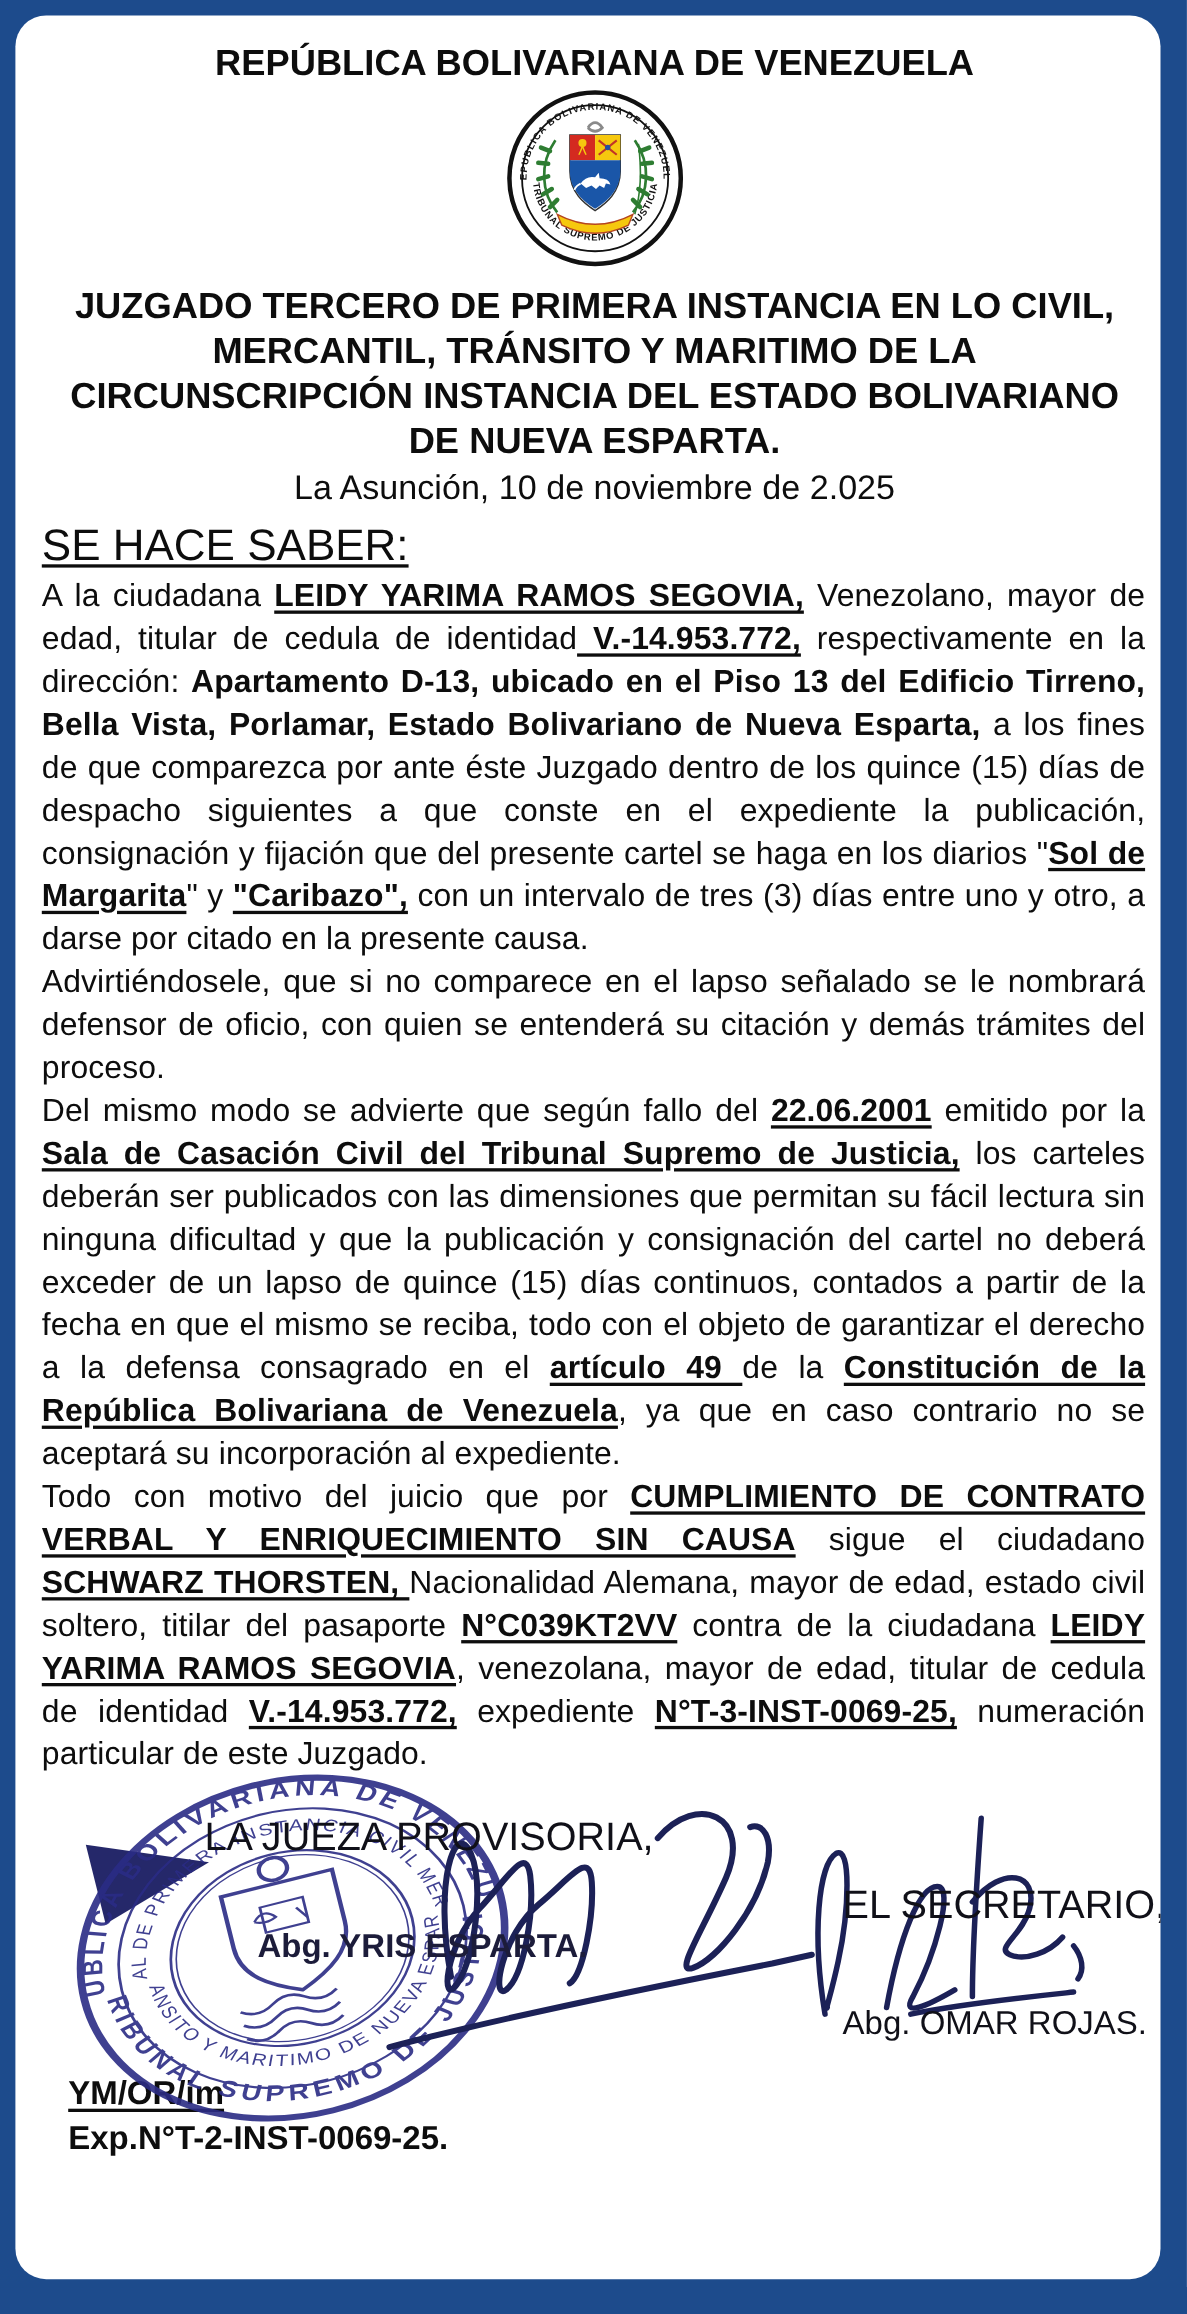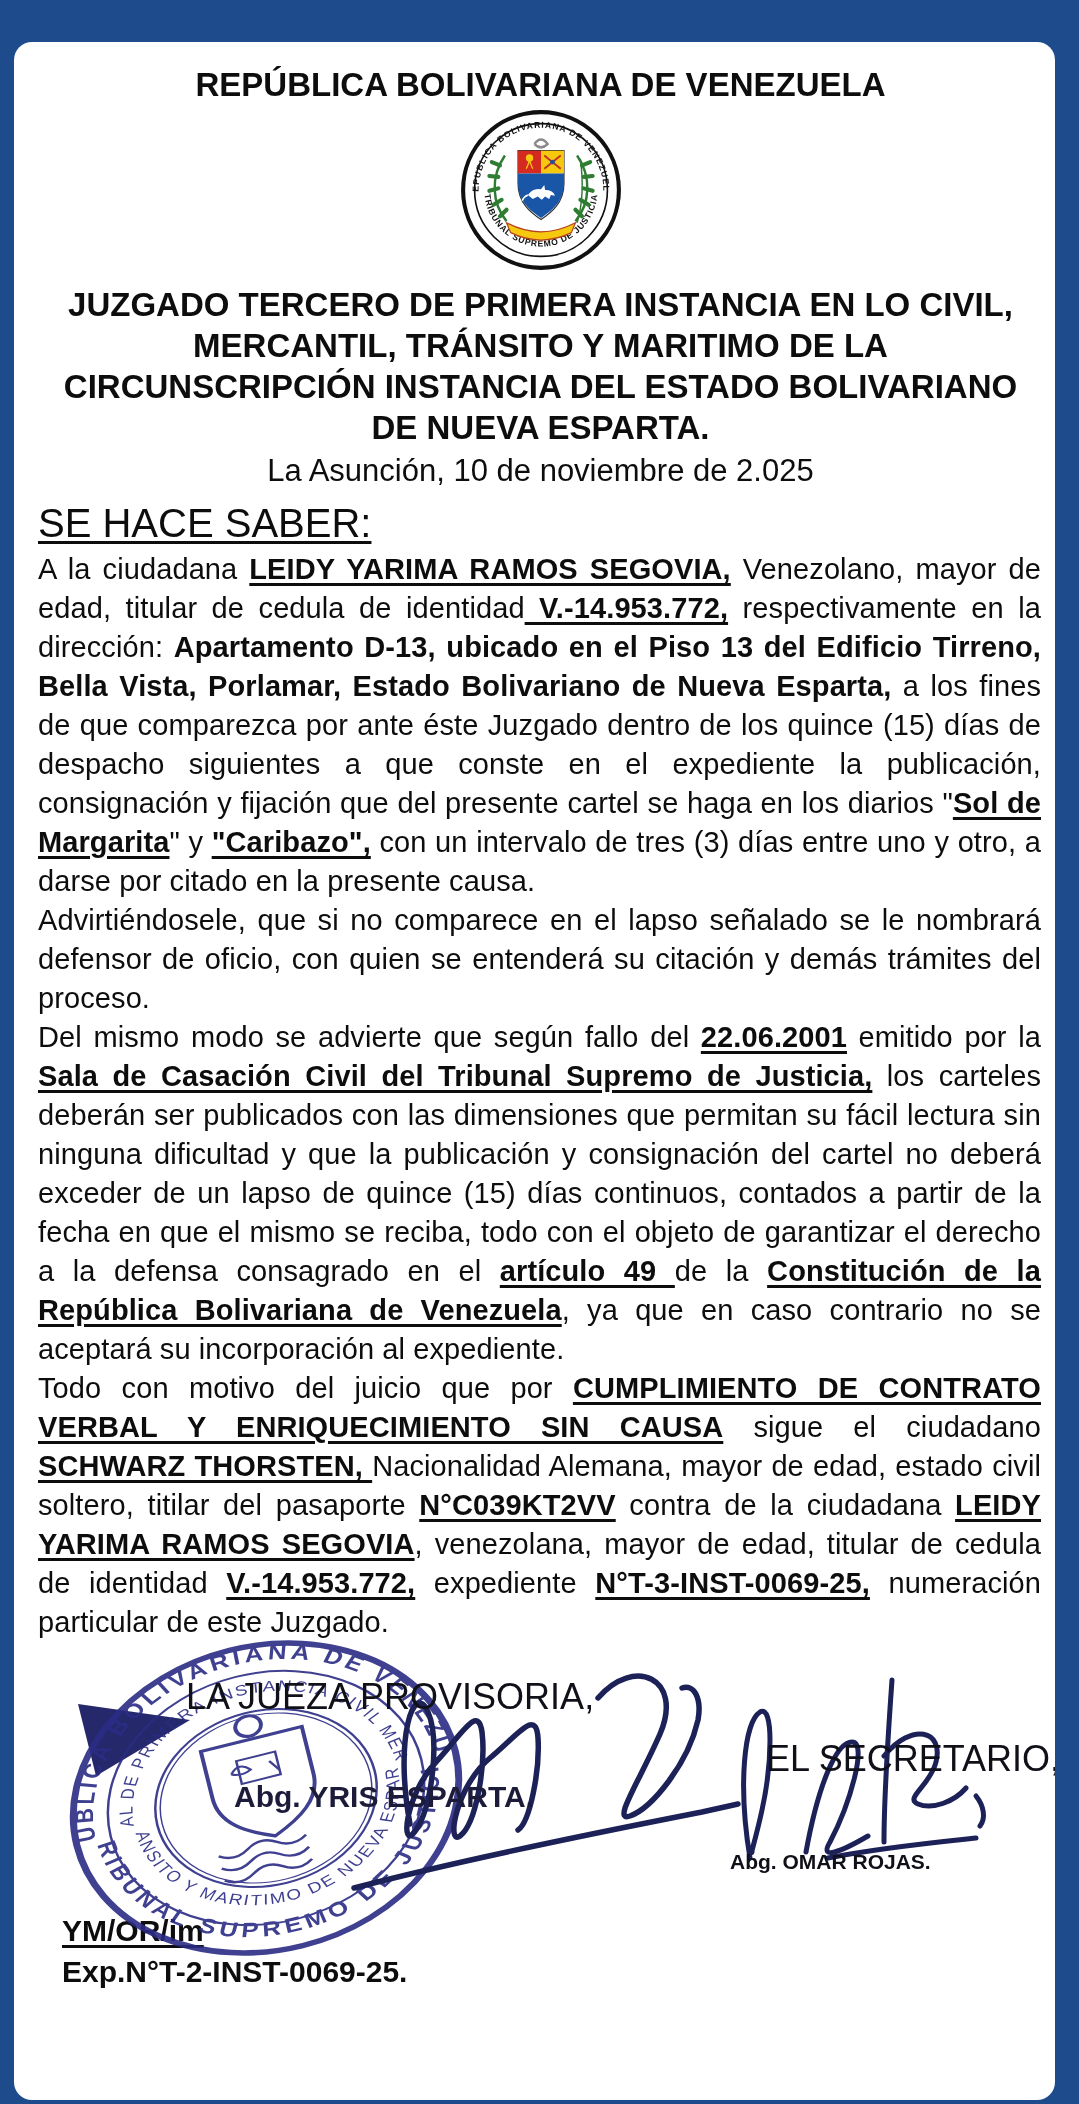--- a/index.html
+++ b/index.html
@@ -3,21 +3,21 @@
 <meta charset="utf-8">
 <style>
   html,body{margin:0;padding:0;}
   body{
     width:1079px;height:2104px;position:relative;
     background:#1d4b8c;
     font-family:"Liberation Sans",sans-serif;
   }
   .sheet{
     position:absolute;left:14px;top:14px;width:1041px;height:2058px;
-    background:#ffffff;border-radius:18px;color:#0d0d0d;overflow:hidden;margin-top:28px;
+    background:#ffffff;border-radius:28px;color:#0d0d0d;overflow:hidden;
   }
   .inner{padding:14px 12px 0 24px;}
   .republic{
     text-align:center;font-size:33px;font-weight:bold;margin:10px 6px 2px 6px;
   }
   .seal-wrap{text-align:center;margin:4px 0 8px 0;}
   .court{
     text-align:center;font-size:33px;line-height:41px;font-weight:bold;margin:0 14px;
   }
   .dateline{text-align:center;font-size:31px;margin-top:5px;}
@@ -30,21 +30,21 @@
     font-size:29px;line-height:39px;text-align:justify;
     margin:0;width:1003px;letter-spacing:0.1px;
   }
   p.body.first{margin-top:4px;}
   .sig-section{position:relative;height:258px;margin-top:4px;}
   .sig-layer{position:absolute;left:0;top:0;overflow:visible;pointer-events:none;}
   .sig-label{position:absolute;font-size:36px;color:#101018;white-space:nowrap;}
   .judge-title{left:148px;top:30px;}
   .judge-name{left:196px;top:134px;font-weight:bold;font-size:30px;color:#1c1c3a;}
   .sec-title{left:728px;top:92px;text-align:center;}
-  .sec-name{left:692px;top:204px;font-weight:bold;font-size:21px;}
+  .sec-name{left:728px;top:204px;font-weight:normal;font-size:30px;}
   .footer{margin:10px 0 0 24px;}
   .initials{font-size:30px;font-weight:bold;}
   .exp{font-size:30px;font-weight:bold;margin-top:7px;}
 </style>
 </head>
 <body>
 
 <div class="sheet">
   <div class="inner">
 

